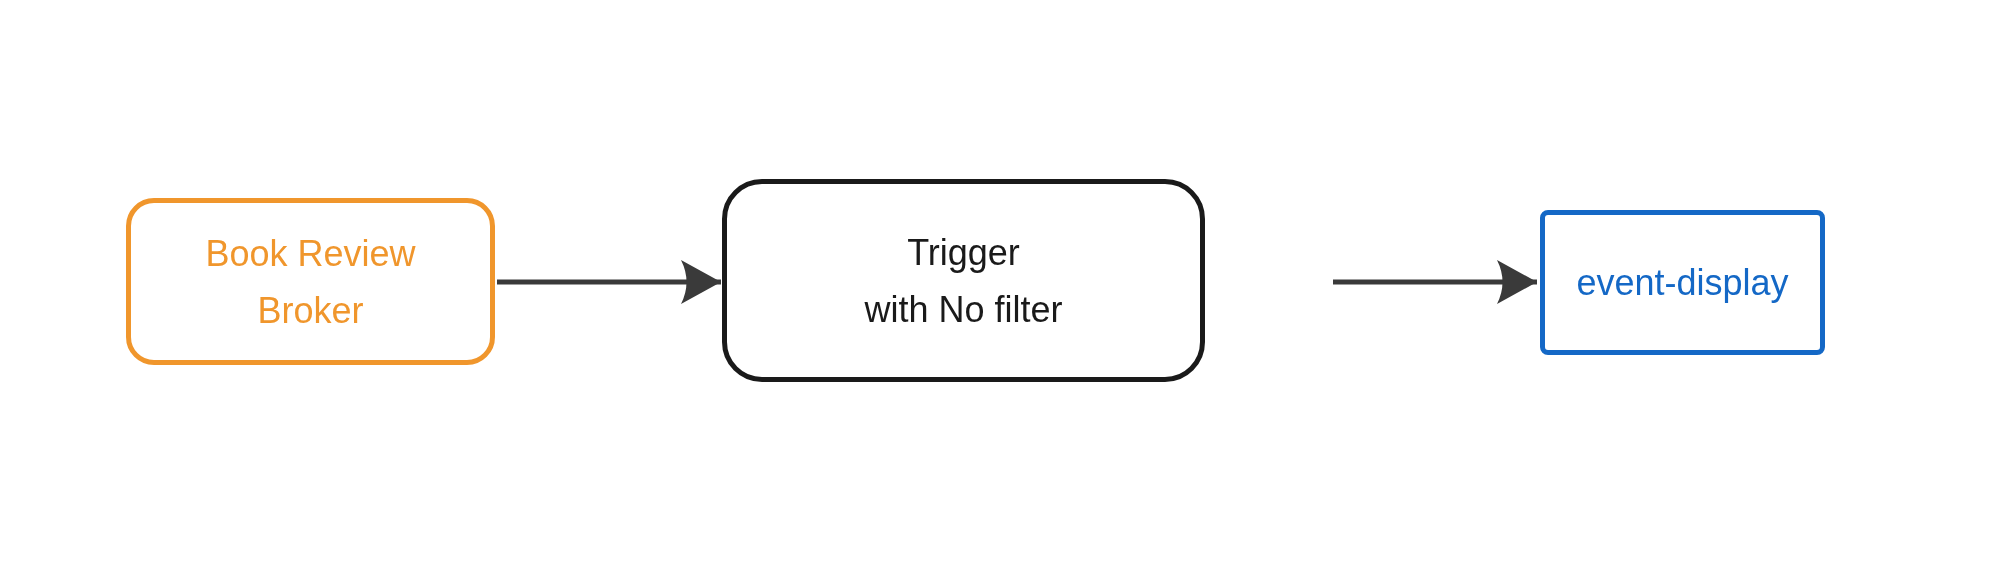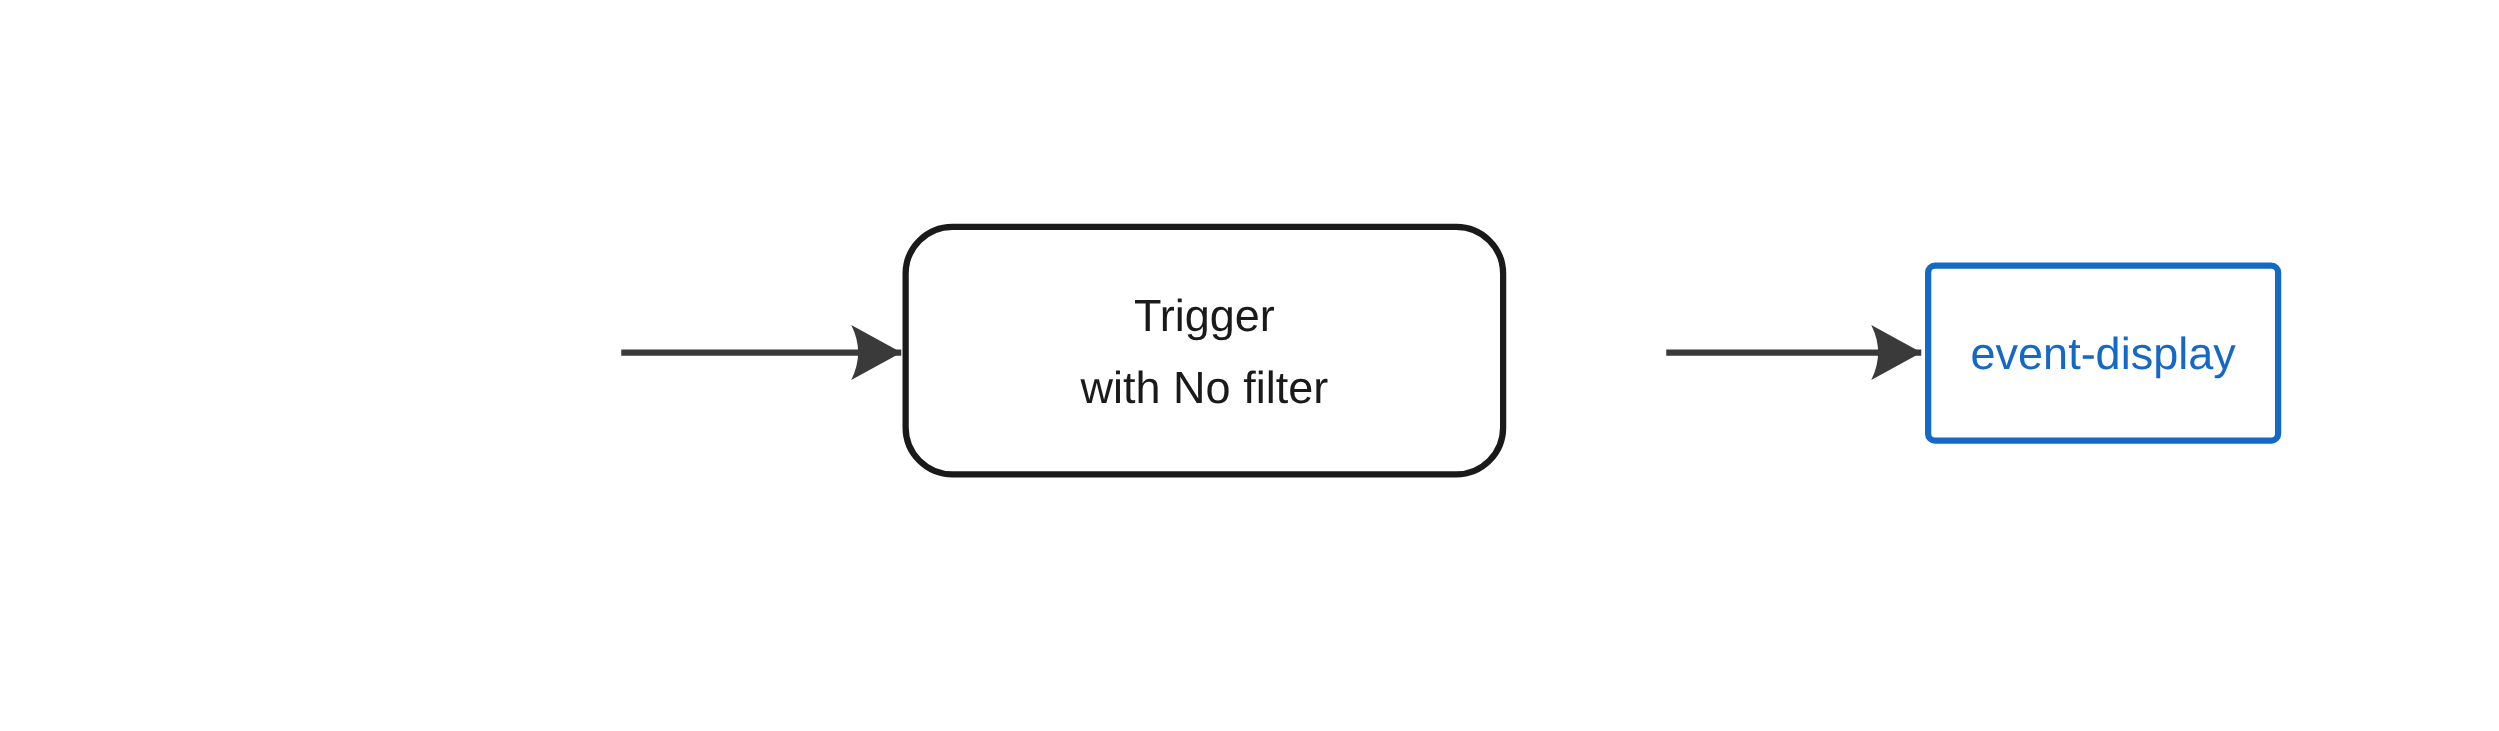--- a/index.html
+++ b/index.html
@@ -80,20 +80,24 @@
   <svg class="edges-layer" viewBox="0 0 1999 585" xmlns="http://www.w3.org/2000/svg">
     <defs>
       <marker id="arrow" viewBox="0 0 40 44" refX="40" refY="22" markerWidth="40" markerHeight="44" markerUnits="userSpaceOnUse" orient="auto">
         <path class="arrowhead" d="M0,0 L40,22 L0,44 Q11,22 0,0 Z"></path>
       </marker>
     </defs>
     <line class="edge-line" x1="497" y1="282" x2="721" y2="282" marker-end="url(#arrow)"></line>
     <line class="edge-line" x1="1333" y1="282" x2="1537" y2="282" marker-end="url(#arrow)"></line>
   </svg>
 
+  <div class="node node-broker">
+    <span>Book Review
+Broker</span>
+  </div>
 
   <div class="node node-trigger">
     <span>Trigger
 with No filter</span>
   </div>
 
   <div class="node node-event-display">
     <span>event-display</span>
   </div>
 

